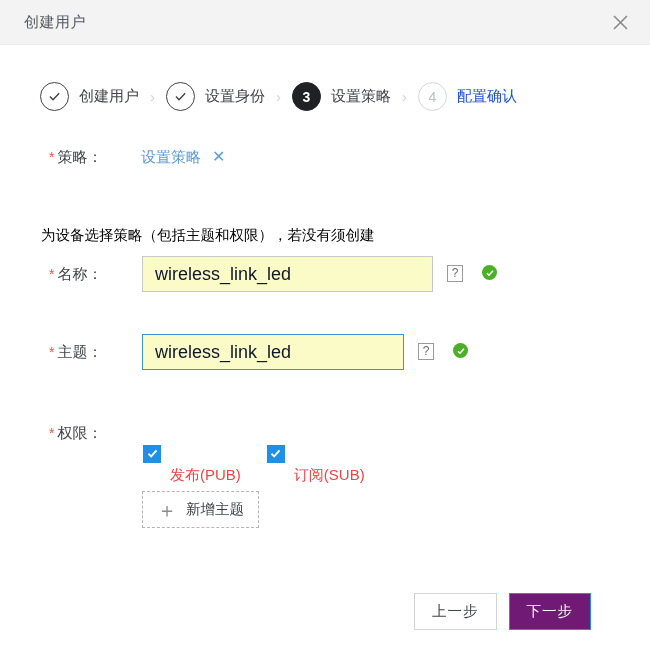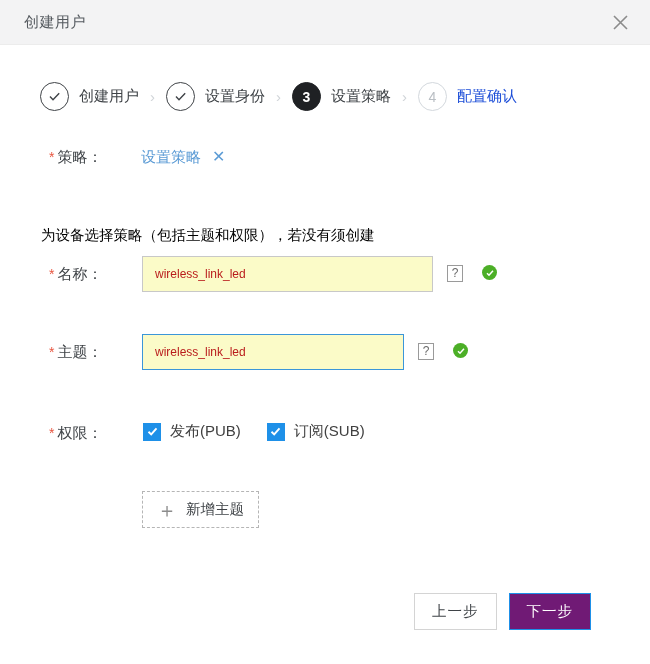--- a/index.html
+++ b/index.html
@@ -135,22 +135,22 @@
     font-size: 14.5px;
     color: #000000;
     white-space: nowrap;
   }
 
   .text-input {
     position: absolute;
     box-sizing: border-box;
     background: #fbfbc8;
     font-family: "Liberation Sans", "DejaVu Sans", sans-serif;
-    font-size: 12px;
-    color: #b91c1c;
+    font-size: 18px;
+    color: #0f172a;
     padding: 0 0 0 12px;
     outline: none;
   }
   #name-input {
     left: 142px;
     top: 256px;
     width: 291px;
     height: 36px;
     border: 1px solid #c8c8c8;
   }
@@ -205,22 +205,23 @@
     height: 18px;
     background: #1e90e8;
     display: flex;
     align-items: center;
     justify-content: center;
     flex: 0 0 auto;
   }
   .cb-text {
     margin-left: 9px;
     font-size: 15px;
-    color: #404040;
+    color: #ef4444;
     white-space: nowrap;
+    margin-top: 44px;
   }
 
   .add-topic-btn {
     position: absolute;
     left: 142px;
     top: 491px;
     width: 117px;
     height: 37px;
     box-sizing: border-box;
     border: 1px dashed #b5b5b5;

